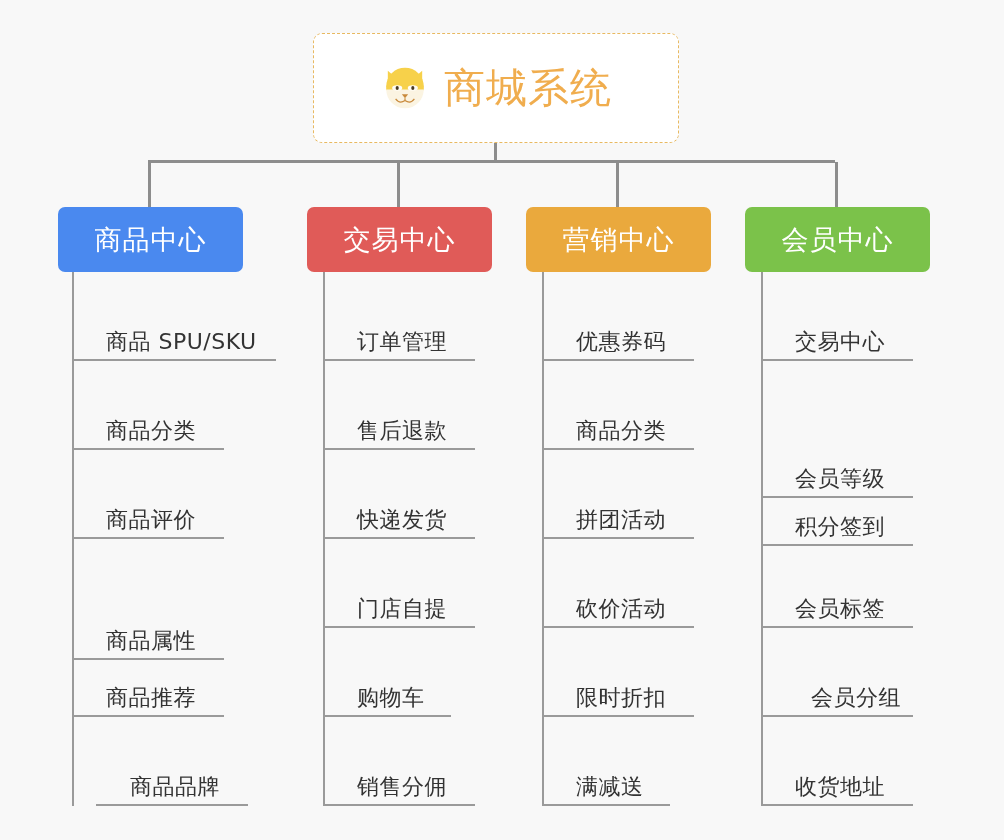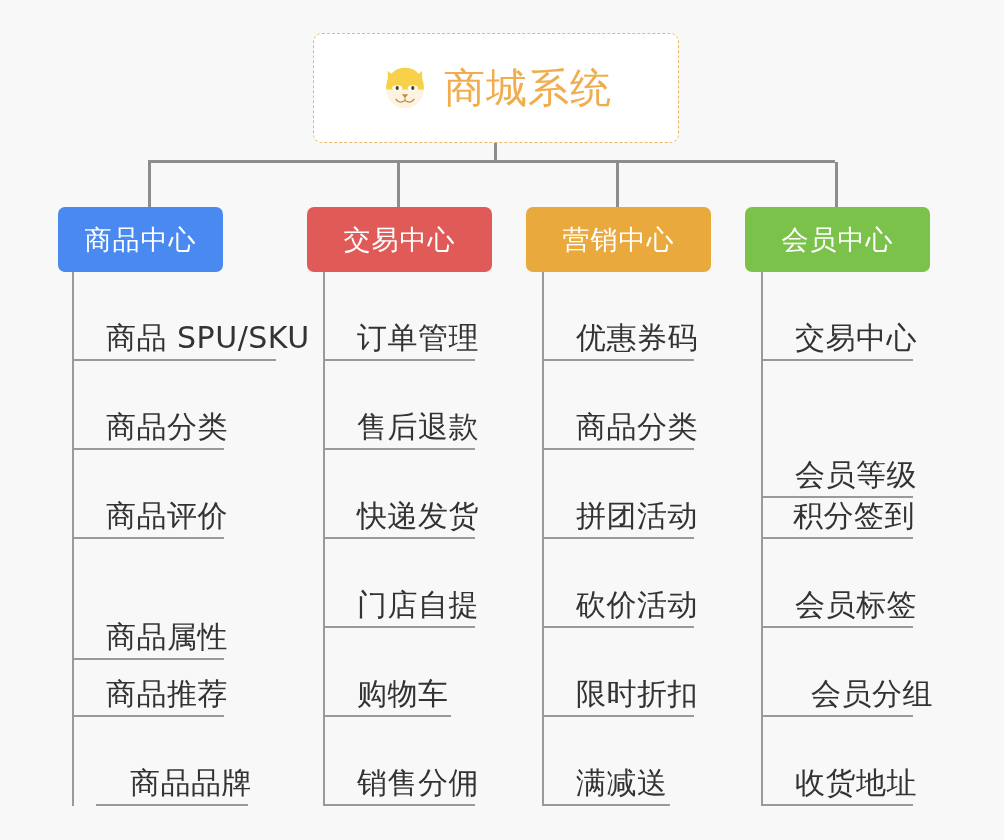--- a/index.html
+++ b/index.html
@@ -112,21 +112,21 @@
   }
   .leaf-underline {
     position: absolute;
     left: 0;
     bottom: 0;
     height: 2px;
     background: #9a9a9a;
   }
   .leaf-label {
     position: relative;
-    font-size: 30px;
+    font-size: 22px;
     line-height: 1;
     color: #333333;
     white-space: nowrap;
     padding-left: 34px;
     padding-bottom: 8px;
     letter-spacing: 0.5px;
   }
 </style>
 </head>
 <body>
@@ -150,21 +150,21 @@
       <path d="M32 48 Q39 53 44 46" stroke="#c98a3c" stroke-width="1.6" fill="none"></path>
     </svg>
     <span class="root-title">商城系统</span>
   </div>
 
   <div class="conn conn-stem"></div>
   <div class="conn conn-bus"></div>
 
   <div id="branches">
       <div class="conn conn-drop" style="left: 148px;"></div>
-      <div class="cat-box" style="left: 58px; width: 165px; background: rgb(74, 137, 239);">
+      <div class="cat-box" style="left: 58px; width: 185px; background: rgb(74, 137, 239);">
         <span class="cat-label">商品中心</span>
       </div>
       <div class="leaf-col" style="left: 72px; height: 534px;">
         <div class="spine" style="height: 534px;"></div>
         <div class="leaf-item" style="top: 0px; width: 204px;">
           <span class="leaf-label">商品 SPU/SKU</span>
           <div class="leaf-underline" style="width: 204px;"></div>
         </div>
         <div class="leaf-item" style="top: 89px; width: 152px;">
           <span class="leaf-label">商品分类</span>
@@ -256,21 +256,21 @@
       <div class="leaf-col" style="left: 761px; height: 534px;">
         <div class="spine" style="height: 534px;"></div>
         <div class="leaf-item" style="top: 0px; width: 152px;">
           <span class="leaf-label">交易中心</span>
           <div class="leaf-underline" style="width: 152px;"></div>
         </div>
         <div class="leaf-item" style="top: 89px; width: 152px; margin-top: 48px;">
           <span class="leaf-label">会员等级</span>
           <div class="leaf-underline" style="width: 152px;"></div>
         </div>
-        <div class="leaf-item" style="top: 178px; width: 152px; justify-content: center;">
+        <div class="leaf-item" style="top: 185px; width: 152px;">
           <span class="leaf-label">积分签到</span>
           <div class="leaf-underline" style="width: 152px;"></div>
         </div>
         <div class="leaf-item" style="top: 267px; width: 152px;">
           <span class="leaf-label">会员标签</span>
           <div class="leaf-underline" style="width: 152px;"></div>
         </div>
         <div class="leaf-item" style="top: 356px; width: 152px; padding-left: 16px;">
           <span class="leaf-label">会员分组</span>
           <div class="leaf-underline" style="width: 152px;"></div>

